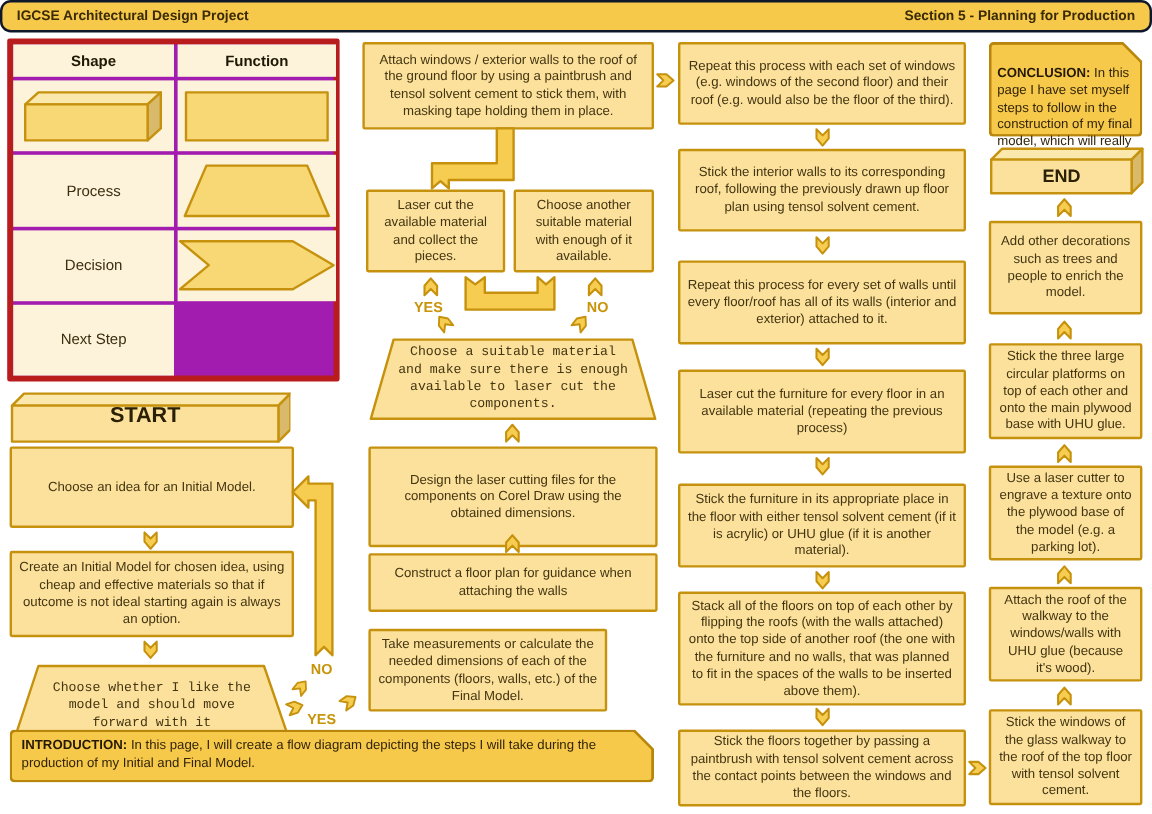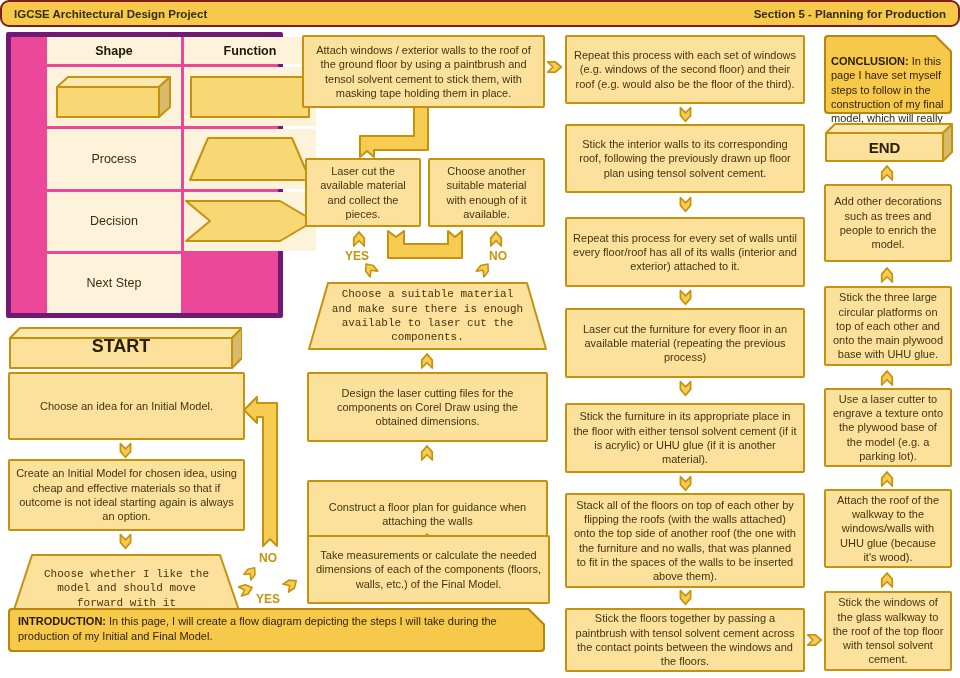--- a/index.html
+++ b/index.html
@@ -1,26 +1,26 @@
 <!DOCTYPE html>
 <html><head>
 <meta charset="utf-8">
 <style>
   html,body{margin:0;padding:0;background:#fff;}
   .cv{position:relative;width:960px;height:678px;background:#ffffff;overflow:hidden;
       font-family:"Liberation Sans",sans-serif;}
   
   .header{position:absolute;left:0;top:0;width:960px;height:27px;background:#F6C94B;
-      border:2px solid #7f1d1d;border-radius:9px;box-sizing:border-box;display:flex;
+      border:2px solid #0f172a;border-radius:9px;box-sizing:border-box;display:flex;
       align-items:center;justify-content:space-between;padding:0 12px;
       font-size:11.5px;font-weight:bold;color:#3A2A05;}
   
-  .legend{position:absolute;left:6px;top:32px;width:277px;height:286px;background:#ec4899;
-      border:5px solid #701a75;display:grid;grid-template-columns:134px 1fr;
-      grid-template-rows:27px 1fr 1fr 1fr 1fr;gap:3px;box-sizing:border-box;border-radius:2px;padding-left:36px;}
+  .legend{position:absolute;left:6px;top:32px;width:277px;height:286px;background:#a21caf;
+      border:5px solid #b91c1c;display:grid;grid-template-columns:134px 1fr;
+      grid-template-rows:27px 1fr 1fr 1fr 1fr;gap:3px;box-sizing:border-box;border-radius:2px;}
   .lcell{background:#FCF3DA;display:flex;align-items:center;justify-content:center;}
   .lhead{font-weight:bold;font-size:12.5px;color:#1e1703;}
   .llabel{font-size:12.5px;color:#3a2f10;}
   
   .pbox{position:absolute;background:#FBE19B;border:2px solid #C6920E;border-radius:2px;
       display:flex;align-items:center;justify-content:center;text-align:center;
       padding:3px 6px;box-sizing:border-box;font-size:11px;line-height:1.3;color:#443512;}
   
   .trap{position:absolute;}
   .trap svg{position:absolute;left:0;top:0;}
@@ -189,29 +189,29 @@
   <div class="trap" style="left:307px;top:281px;width:241px;height:70px">
     <svg width="241" height="70">
         <polygon class="shape" points="21,2 220,2 239,68 2,68" style="fill:#FBE19B"></polygon>
       </svg>
     <div class="ttext">Choose a suitable material and make sure there is enough available to laser cut the components.</div>
   </div>
 
   <svg class="arw" style="left:420px;top:352px" width="14" height="18">
       <use href="#a-up"></use>
     </svg>
-  <div class="pbox" style="left:307px;top:372px;width:241px;height:70px">Design the laser cutting files for the components on Corel Draw using the obtained dimensions.</div>
+  <div class="pbox" style="left:307px;top:372px;width:241px;height:84px">Design the laser cutting files for the components on Corel Draw using the obtained dimensions.</div>
   <svg class="arw" style="left:420px;top:444px" width="14" height="18">
       <use href="#a-up"></use>
     </svg>
-  <div class="pbox" style="left:307px;top:480px;width:241px;height:68px">Construct a floor plan for guidance when attaching the walls</div>
+  <div class="pbox" style="left:307px;top:461px;width:241px;height:49px">Construct a floor plan for guidance when attaching the walls</div>
   <svg class="arw" style="left:420px;top:532px" width="14" height="18">
       <use href="#a-up"></use>
     </svg>
-  <div class="pbox" style="left:307px;top:535px;width:243px;height:69px">Take measurements or calculate the needed dimensions of each of the components (floors, walls, etc.) of the Final Model.</div>
+  <div class="pbox" style="left:307px;top:524px;width:199px;height:69px">Take measurements or calculate the needed dimensions of each of the components (floors, walls, etc.) of the Final Model.</div>
 
   <div class="pbox" style="left:565px;top:35px;width:240px;height:69px">Repeat this process with each set of windows (e.g. windows of the second floor) and their roof (e.g. would also be the floor of the third).</div>
   <svg class="arw" style="left:678px;top:106px" width="15" height="17">
       <use href="#a-down"></use>
     </svg>
   <div class="pbox" style="left:565px;top:124px;width:240px;height:69px">Stick the interior walls to its corresponding roof, following the previously drawn up floor plan using tensol solvent cement.</div>
   <svg class="arw" style="left:678px;top:196px" width="15" height="17">
       <use href="#a-down"></use>
     </svg>
   <div class="pbox" style="left:565px;top:217px;width:240px;height:70px">Repeat this process for every set of walls until every floor/roof has all of its walls (interior and exterior) attached to it.</div>

